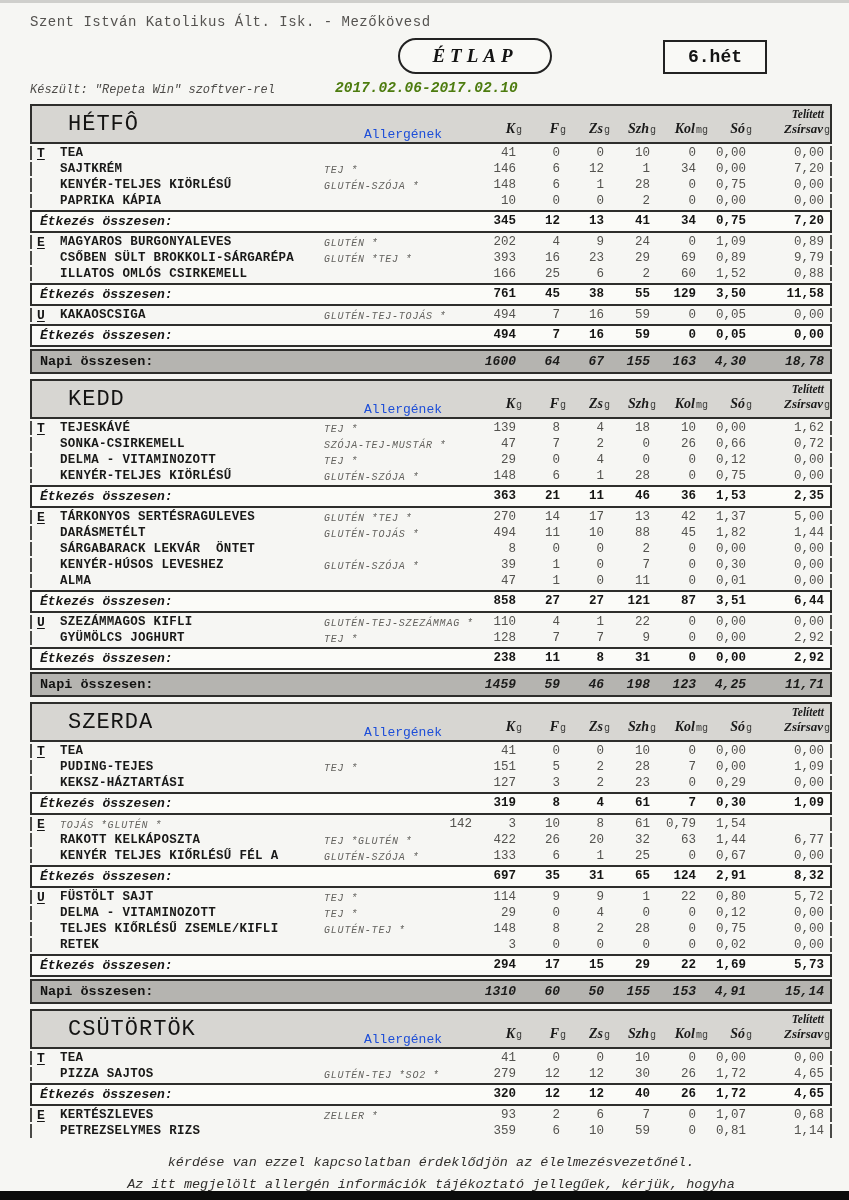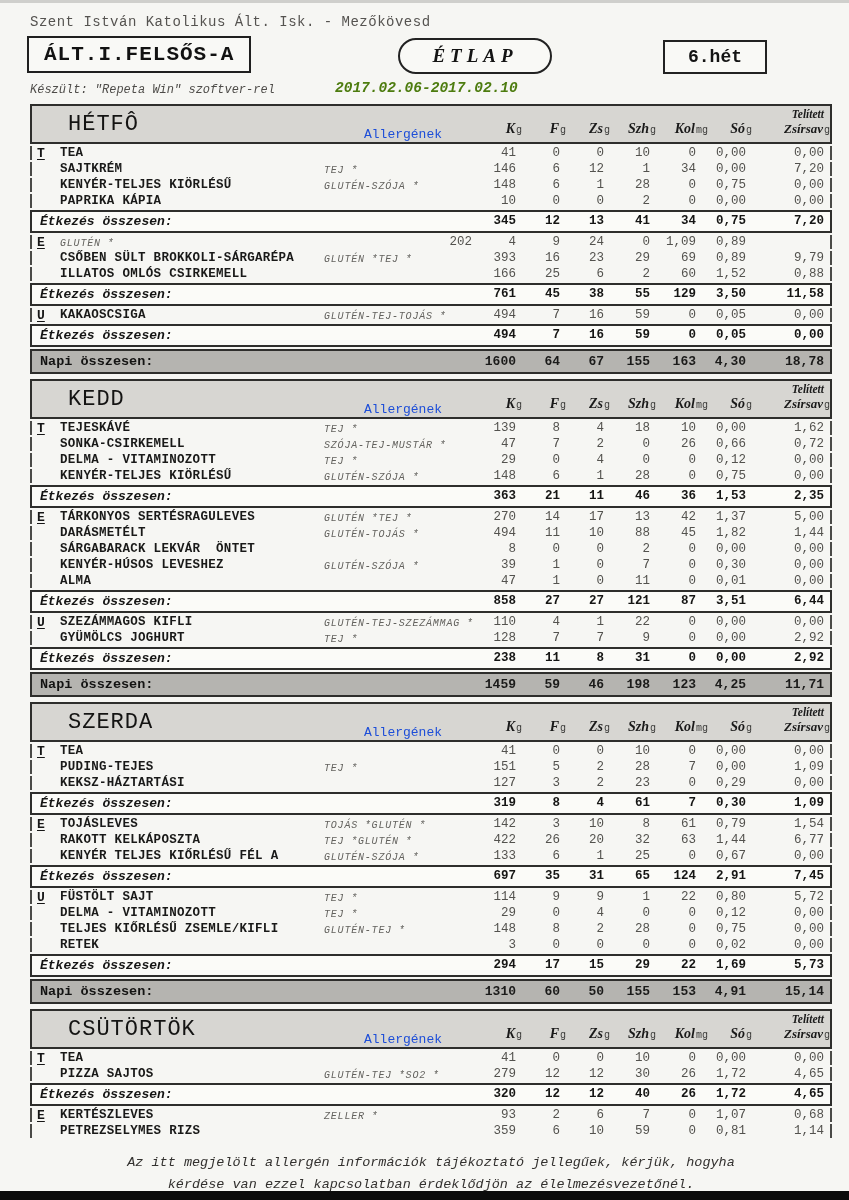--- a/index.html
+++ b/index.html
@@ -75,36 +75,35 @@
   .total-row{
     border:2px solid #2e2e2c;background:#fbfbf8;height:19px;line-height:19px;margin:1px 0 2px 0;
   }
   .total-row .label{grid-column:1/4;font-style:italic;font-weight:bold;font-size:13px;padding-left:8px;color:#151514;}
   .total-row .num{font-weight:bold;color:#151514;}
 
   .napi-row{
     border:2px solid #2e2e2c;background:#b5b4b0;height:21px;line-height:21px;margin-bottom:2px;
   }
   .napi-row .label{grid-column:1/4;font-weight:bold;font-size:13.5px;padding-left:8px;color:#131312;}
-  .napi-row .num{font-weight:bold;font-size:13px;color:#1b1b1a;}
+  .napi-row .num{font-weight:bold;font-style:italic;font-size:13px;color:#1b1b1a;}
 
   
   .footer{margin-top:14px;text-align:center;font-size:13.5px;line-height:22px;color:#33312f;}
   .footer .fline{font-style:italic;}
 </style>
 </head>
 <body>
 
 <div class="top-strip"></div>
 
 <div class="content">
 
   <div class="masthead">
     <div class="school">Szent István Katolikus Ált. Isk. - Mezőkövesd</div>
-    <div class="class-box">ÁLT.I.FELSŐS-A</div>
     <div class="etlap-oval">ÉTLAP</div>
     <div class="week-box">6.hét</div>
     <div class="made-with">Készült: "Repeta Win" szoftver-rel</div>
     <div class="dates">
       <span>2017.02.06</span>
       <span>-</span>
       <span>2017.02.10</span>
     </div>
   </div>
 
@@ -177,20 +176,21 @@
           <div class="cell num">12</div>
           <div class="cell num">13</div>
           <div class="cell num">41</div>
           <div class="cell num">34</div>
           <div class="cell num">0,75</div>
           <div class="cell num">7,20</div>
         </div>
         <div class="meal-rows">
           <div class="food-row row-grid">
             <div class="cell marker"><span class="meal-letter">E</span></div>
+            <div class="cell name">MAGYAROS BURGONYALEVES</div>
             <div class="cell allerg">GLUTÉN *</div>
             <div class="cell num">202</div>
             <div class="cell num">4</div>
             <div class="cell num">9</div>
             <div class="cell num">24</div>
             <div class="cell num">0</div>
             <div class="cell num">1,09</div>
             <div class="cell num">0,89</div>
           </div>
           <div class="food-row row-grid">
@@ -510,21 +510,20 @@
           <div class="cell num">8</div>
           <div class="cell num">4</div>
           <div class="cell num">61</div>
           <div class="cell num">7</div>
           <div class="cell num">0,30</div>
           <div class="cell num">1,09</div>
         </div>
         <div class="meal-rows">
           <div class="food-row row-grid">
             <div class="cell marker"><span class="meal-letter">E</span></div>
-            <div class="cell name">TOJÁSLEVES</div>
             <div class="cell allerg">TOJÁS *GLUTÉN *</div>
             <div class="cell num">142</div>
             <div class="cell num">3</div>
             <div class="cell num">10</div>
             <div class="cell num">8</div>
             <div class="cell num">61</div>
             <div class="cell num">0,79</div>
             <div class="cell num">1,54</div>
           </div>
           <div class="food-row row-grid">
@@ -553,21 +552,21 @@
           </div>
         </div>
         <div class="total-row row-grid">
           <div class="cell label">Étkezés összesen:</div>
           <div class="cell num">697</div>
           <div class="cell num">35</div>
           <div class="cell num">31</div>
           <div class="cell num">65</div>
           <div class="cell num">124</div>
           <div class="cell num">2,91</div>
-          <div class="cell num">7,45</div>
+          <div class="cell num">8,32</div>
         </div>
         <div class="meal-rows">
           <div class="food-row row-grid">
             <div class="cell marker"><span class="meal-letter">U</span></div>
             <div class="cell name">FÜSTÖLT SAJT</div>
             <div class="cell allerg">TEJ *</div>
             <div class="cell num">114</div>
             <div class="cell num">9</div>
             <div class="cell num">9</div>
             <div class="cell num">1</div>
@@ -704,21 +703,21 @@
             <div class="cell num">59</div>
             <div class="cell num">0</div>
             <div class="cell num">0,81</div>
             <div class="cell num">1,14</div>
           </div>
         </div>
       </div>
     </div>
 
   <div class="footer">
+    <div class="fline">kérdése van ezzel kapcsolatban érdeklődjön az élelmezésvezetőnél.</div>
     <div class="fline">Az itt megjelölt allergén információk tájékoztató jellegűek, kérjük, hogyha</div>
-    <div class="fline">kérdése van ezzel kapcsolatban érdeklődjön az élelmezésvezetőnél.</div>
     <div class="fline">A nyersanyagellátástól függően az étlap változhat , melyért elnézést kérünk !</div>
 
   </div>
 
 </div>
 
 <div class="bottom-bar"></div>
 
 </body></html>

